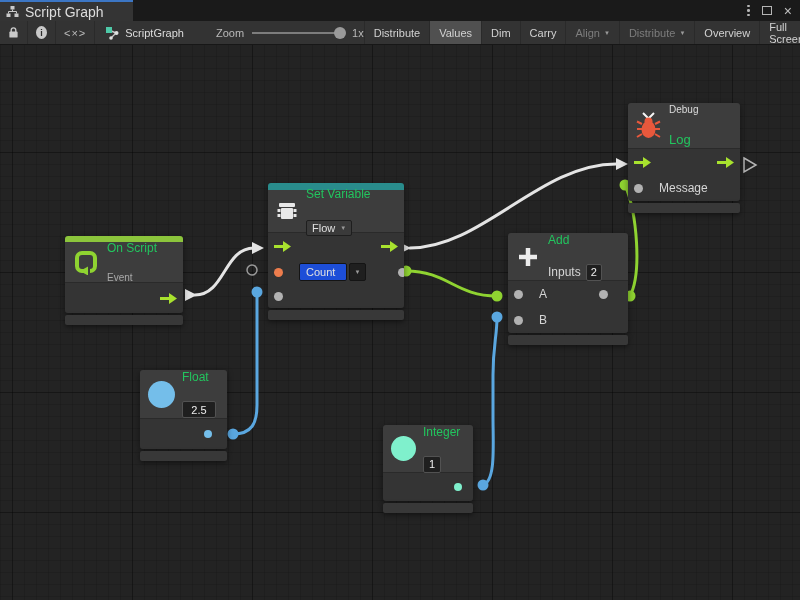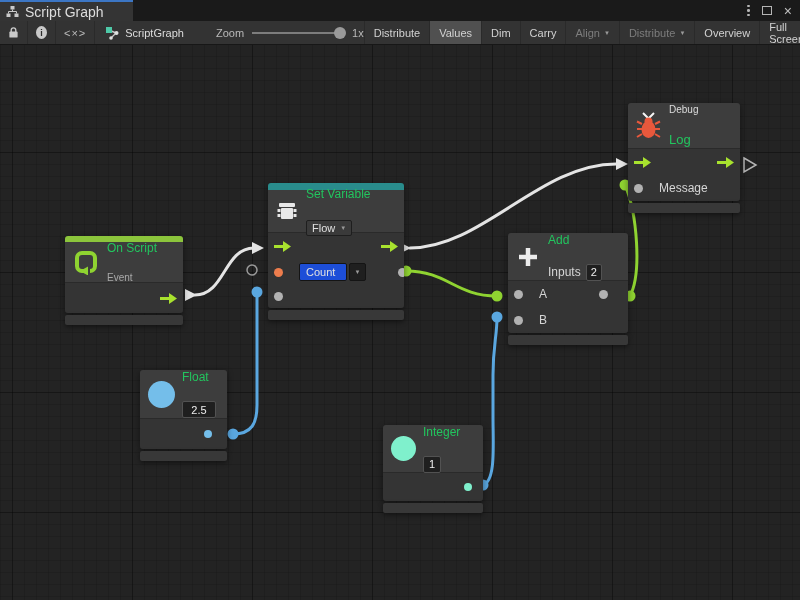--- a/index.html
+++ b/index.html
@@ -361,21 +361,21 @@
         <div class="nbody">
           <div class="row" style="height:30px;">
             <span class="spacer"></span>
             <span class="dot sm blue" style="margin-right:9px;"></span>
           </div>
         </div>
       </div>
       <div class="foot"></div>
     </div>
 
-    <div class="node" style="left:383px; top:380px; width:100px;">
+    <div class="node" style="left:383px; top:380px; width:90px;">
       <div class="block">
         <div class="head" style="height:47px; gap:7px;">
           <span class="circle-icon" style="width:25px; height:25px; background:#7ff0cc;"></span>
           <div class="hcol">
             <span class="t1">Integer</span>
             <span class="vbox" style="width:18px;">1</span>
           </div>
         </div>
         <div class="nbody">
           <div class="row" style="height:28px;">

